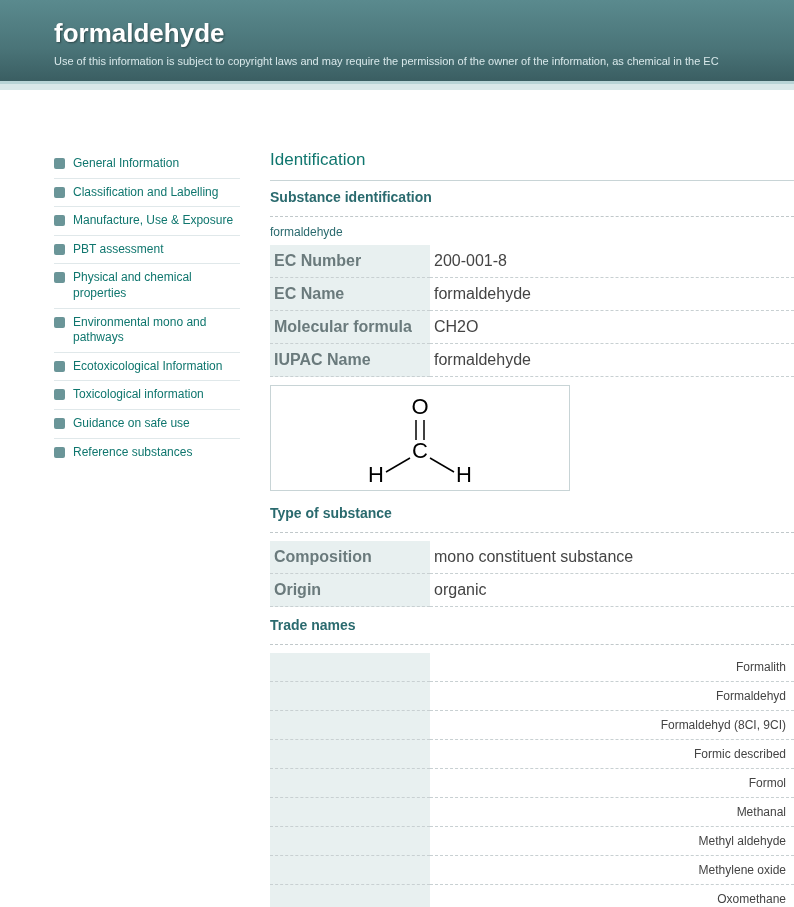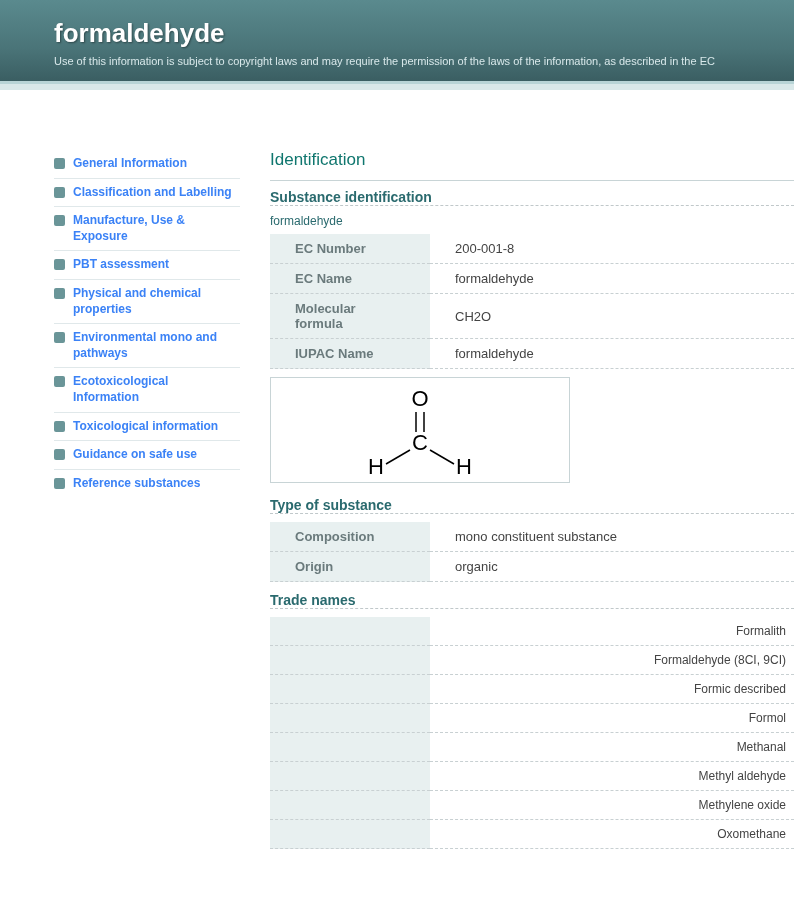--- a/index.html
+++ b/index.html
@@ -52,22 +52,22 @@
   .nav-bullet {
     width: 11px;
     height: 11px;
     background: #6a9598;
     border-radius: 2px;
     flex-shrink: 0;
     margin-right: 8px;
     margin-top: 2px;
   }
   .nav-label {
-    color: #3b82f6;
-    font-weight: bold;
+    color: #0f766e;
+    font-weight: normal;
     font-size: 12px;
     line-height: 1.3;
   }
   .main {
     flex: 1;
     padding-left: 30px;
   }
   .page-heading {
     font-size: 17px;
     color: #0f766e;
@@ -76,39 +76,39 @@
   }
   .section-rule {
     border: none;
     border-top: 1px solid #c8d4d6;
     margin-bottom: 8px;
   }
   .section-title {
     font-size: 14px;
     font-weight: bold;
     color: #2a6a6e;
-    padding-bottom: 0;
+    padding-bottom: 11px;
     border-bottom: 1px dashed #c0c8ca;
     margin-bottom: 8px;
   }
   .substance-name {
     color: #2a6a6e;
     font-size: 12px;
     margin-bottom: 6px;
   }
   .data-table {
     width: 100%;
     border-collapse: collapse;
   }
   .data-table tr {
     border-bottom: 1px dashed #c8d0d2;
   }
   .data-table td {
-    padding: 7px 25px;
-    font-size: 13px;
+    padding: 7px 4px;
+    font-size: 16px;
     vertical-align: middle;
   }
   .data-table td.label-cell {
     background: #e8f0f0;
     color: #6a7a7c;
     font-weight: bold;
     width: 160px;
   }
   .data-table td.value-cell {
     color: #444;
@@ -146,21 +146,21 @@
   }
   .trade-table td.trade-value {
     color: #444;
   }
 </style>
 </head>
 <body>
 
 <div class="header">
   <div class="header-title">formaldehyde</div>
-  <div class="header-subtitle">Use of this information is subject to copyright laws and may require the permission of the laws of the information, as described in the EC</div>
+  <div class="header-subtitle">Use of this information is subject to copyright laws and may require the permission of the owner of the information, as chemical in the EC</div>
 </div>
 <div class="top-strip"></div>
 
 <div class="content">
 
   <div class="sidebar">
     <div class="nav-item">
       <span class="nav-bullet"></span>
       <span class="nav-label">General Information</span>
     </div>
@@ -259,21 +259,25 @@
 
     <div class="section-title" style="margin-top:10px;">Trade names</div>
     <table class="trade-table">
       <tbody>
           <tr>
             <td class="trade-empty"></td>
             <td class="trade-value">Formalith</td>
           </tr>
       <tr>
             <td class="trade-empty"></td>
-            <td class="trade-value">Formaldehyde (8CI, 9CI)</td>
+            <td class="trade-value">Formaldehyd</td>
+          </tr>
+      <tr>
+            <td class="trade-empty"></td>
+            <td class="trade-value">Formaldehyd (8CI, 9CI)</td>
           </tr>
       <tr>
             <td class="trade-empty"></td>
             <td class="trade-value">Formic described</td>
           </tr>
       <tr>
             <td class="trade-empty"></td>
             <td class="trade-value">Formol</td>
           </tr>
       <tr>

